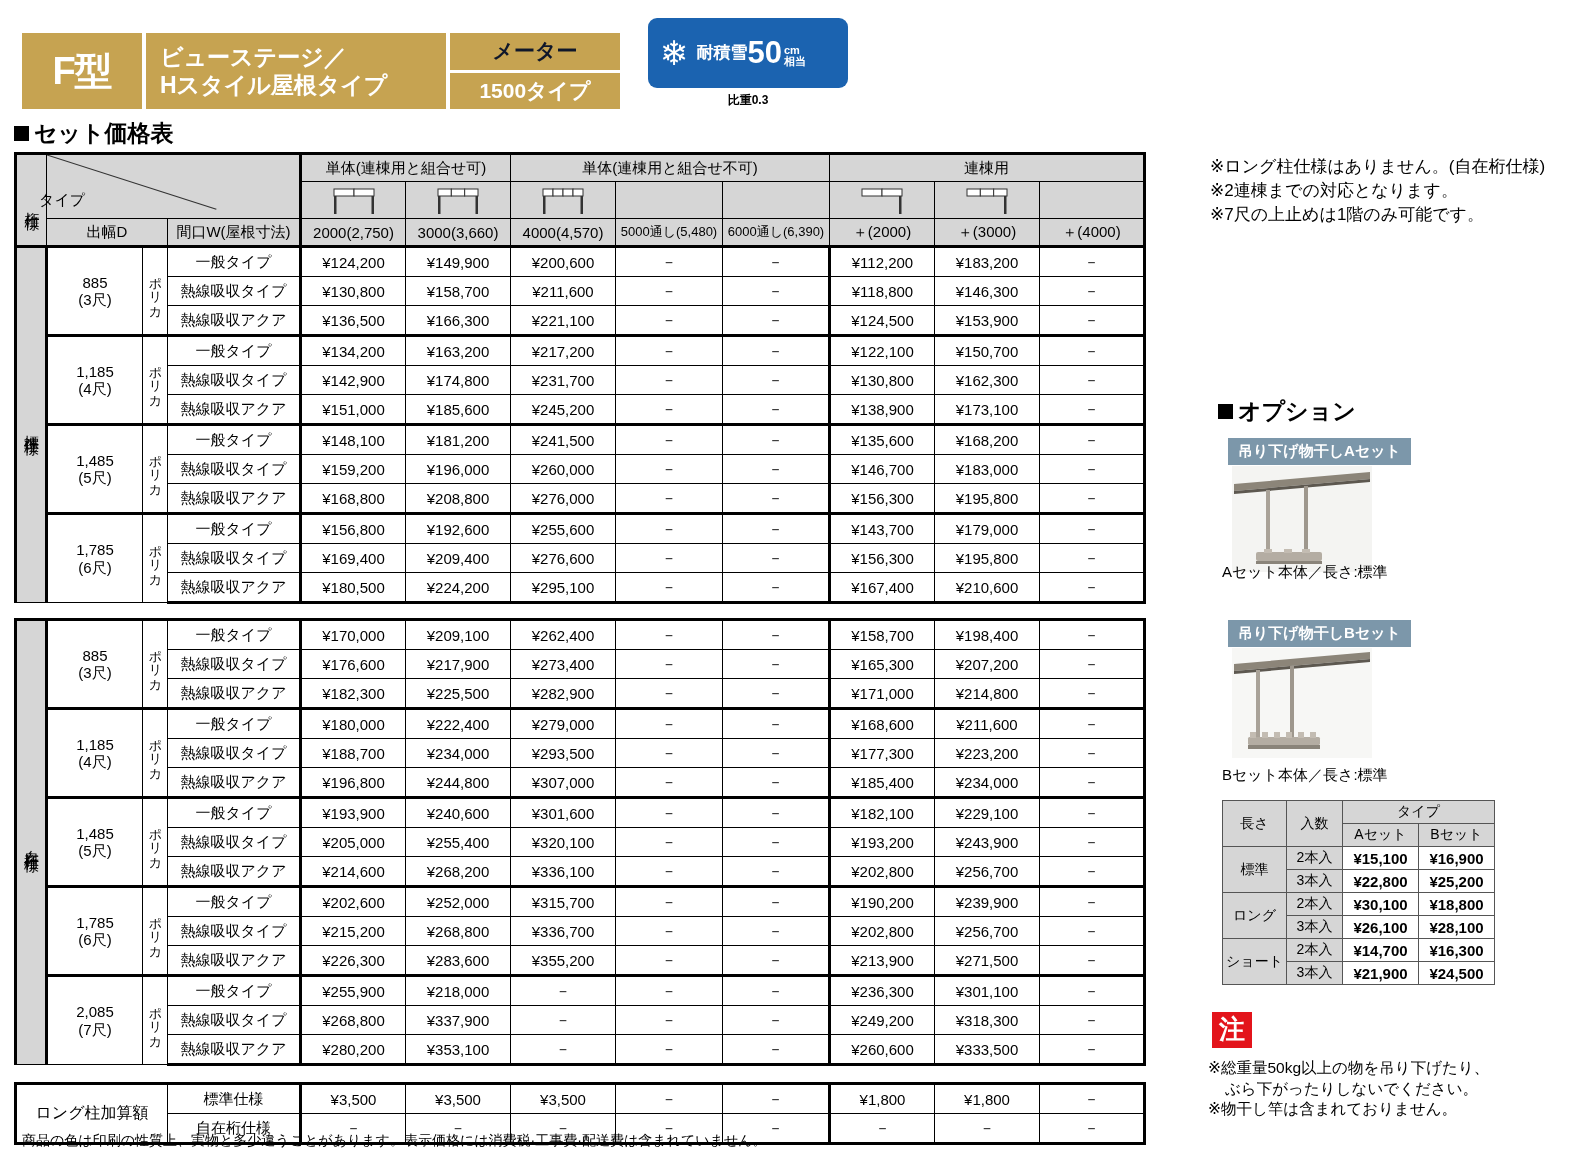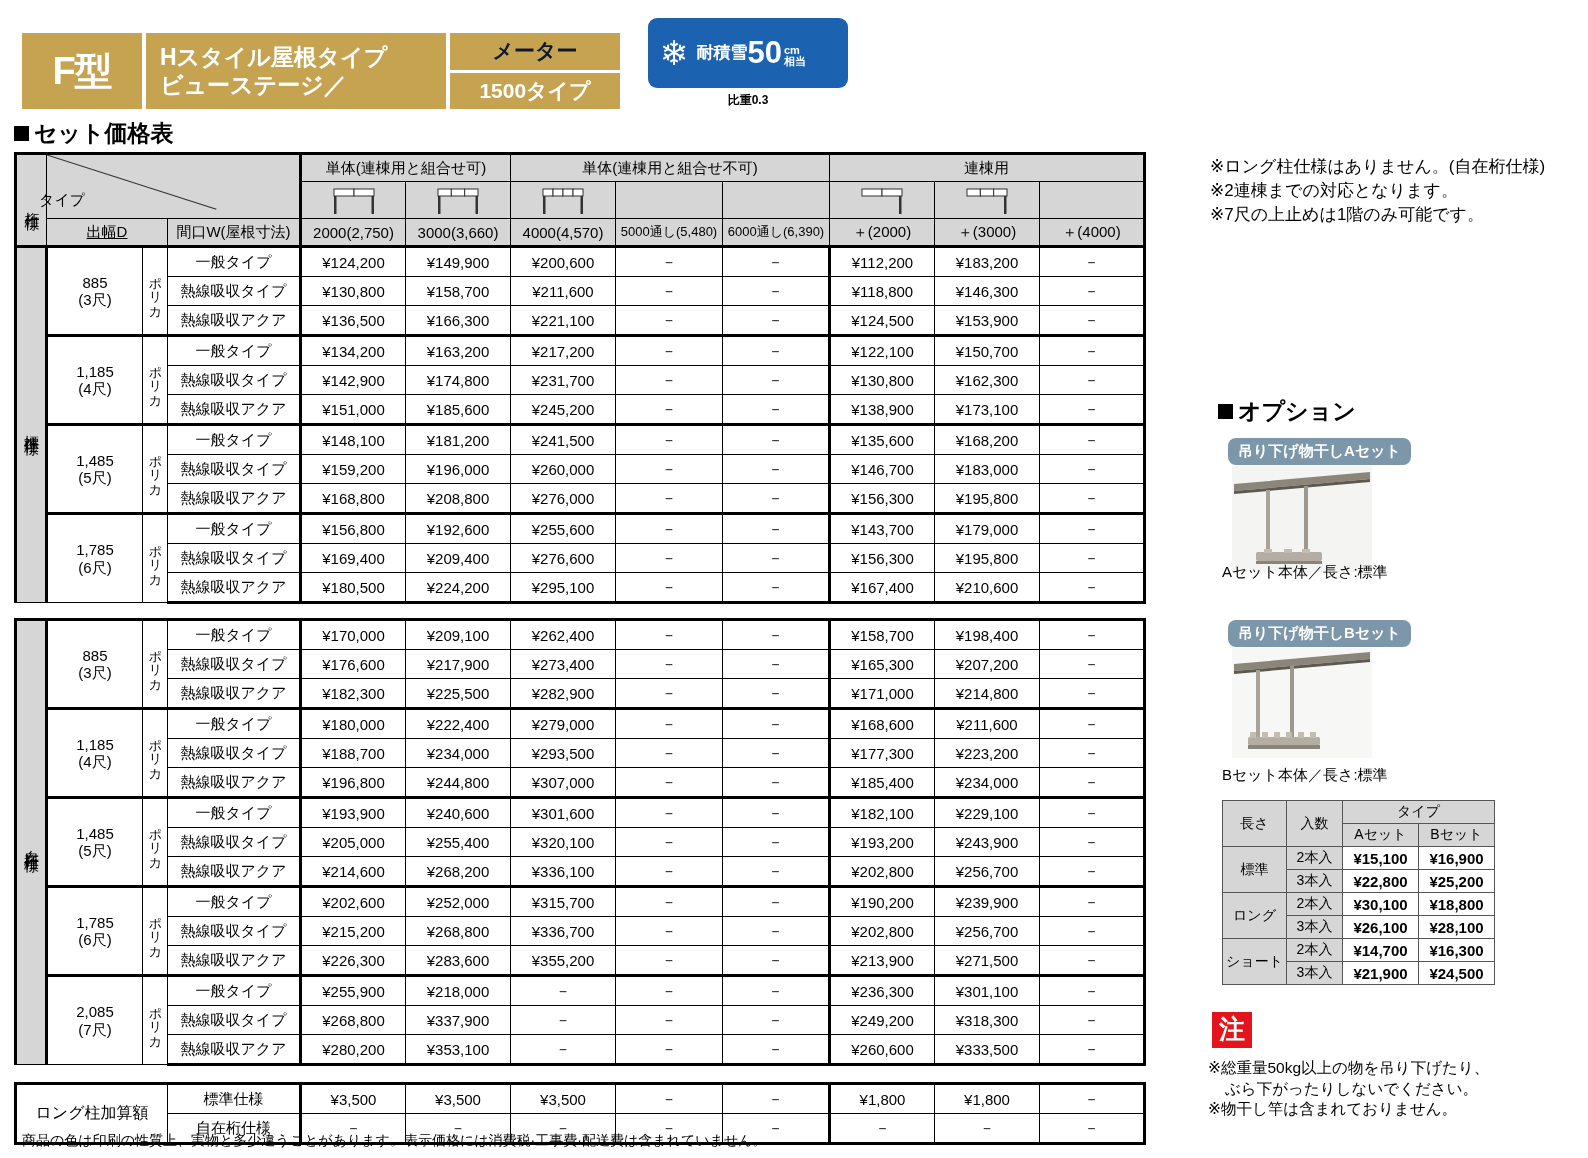--- a/index.html
+++ b/index.html
@@ -134,21 +134,21 @@
   .icon-cell svg{display:block;margin:0 auto;}
 
   
   #notes{
     position:absolute;left:1210px;top:155px;
     font-size:17px;line-height:1.42;white-space:nowrap;
   }
   #opt-title{position:absolute;left:1218px;top:396px;}
   .opt-badge{
     background:#7c97aa;color:#fff;font-size:15px;font-weight:bold;
-    padding:4px 10px;border-radius:8px;display:inline-block;
+    padding:4px 10px;border-radius:0;display:inline-block;
     letter-spacing:0px;
   }
   #optA-badge{position:absolute;left:1228px;top:438px;}
   #optB-badge{position:absolute;left:1228px;top:620px;}
   .opt-photo{
     position:absolute;
     background:#f2f2f2;
     overflow:hidden;
   }
   #optA-photo{left:1232px;top:466px;width:140px;height:106px;}
@@ -187,22 +187,22 @@
     position:absolute;left:22px;top:1132px;
     font-size:14px;
   }
 </style>
 </head>
 <body>
 
 <div id="header">
   <div class="hdr-ftype">F型</div>
   <div class="hdr-name">
+    <span>ビューステージ／</span>
     <span>Hスタイル屋根タイプ</span>
-    <span>ビューステージ／</span>
   </div>
   <div class="hdr-meter-wrap">
     <div class="hdr-meter">メーター</div>
     <div class="hdr-type1500">1500タイプ</div>
   </div>
   <div class="hdr-snow-wrap">
     <div class="hdr-snow">
       <span class="snowflake">❄</span>
       <span class="snow-txt">
         <span class="snow-label">耐積雪</span>
@@ -293,21 +293,21 @@
           <svg width="56" height="30" viewBox="0 0 56 30">
             <rect x="8" y="4" width="13.333333333333334" height="7" fill="#fff" stroke="#333" stroke-width="1"></rect>
             <rect x="21.333333333333336" y="4" width="13.333333333333334" height="7" fill="#fff" stroke="#333" stroke-width="1"></rect>
             <rect x="34.66666666666667" y="4" width="13.333333333333334" height="7" fill="#fff" stroke="#333" stroke-width="1"></rect>
             <rect x="45" y="11" width="2.5" height="18" fill="#333"></rect>
           </svg>
         </td>
         <td class="hdr-cell icon-cell thick-r"></td>
       </tr>
       <tr>
-        <td class="hdr-cell" colspan="2" style="height:26px;text-decoration:underline;">出幅D</td>
+        <td class="hdr-cell" colspan="2" style="height:26px;">出幅D</td>
         <td class="hdr-cell">間口W(屋根寸法)</td>
         <td class="hdr-cell thick-l">2000(2,750)</td>
         <td class="hdr-cell">3000(3,660)</td>
         <td class="hdr-cell">4000(4,570)</td>
         <td class="hdr-cell" style="font-size:13px;">5000通し(5,480)</td>
         <td class="hdr-cell" style="font-size:13px;">6000通し(6,390)</td>
         <td class="hdr-cell">＋(2000)</td>
         <td class="hdr-cell">＋(3000)</td>
         <td class="hdr-cell thick-r">＋(4000)</td>
       </tr>

